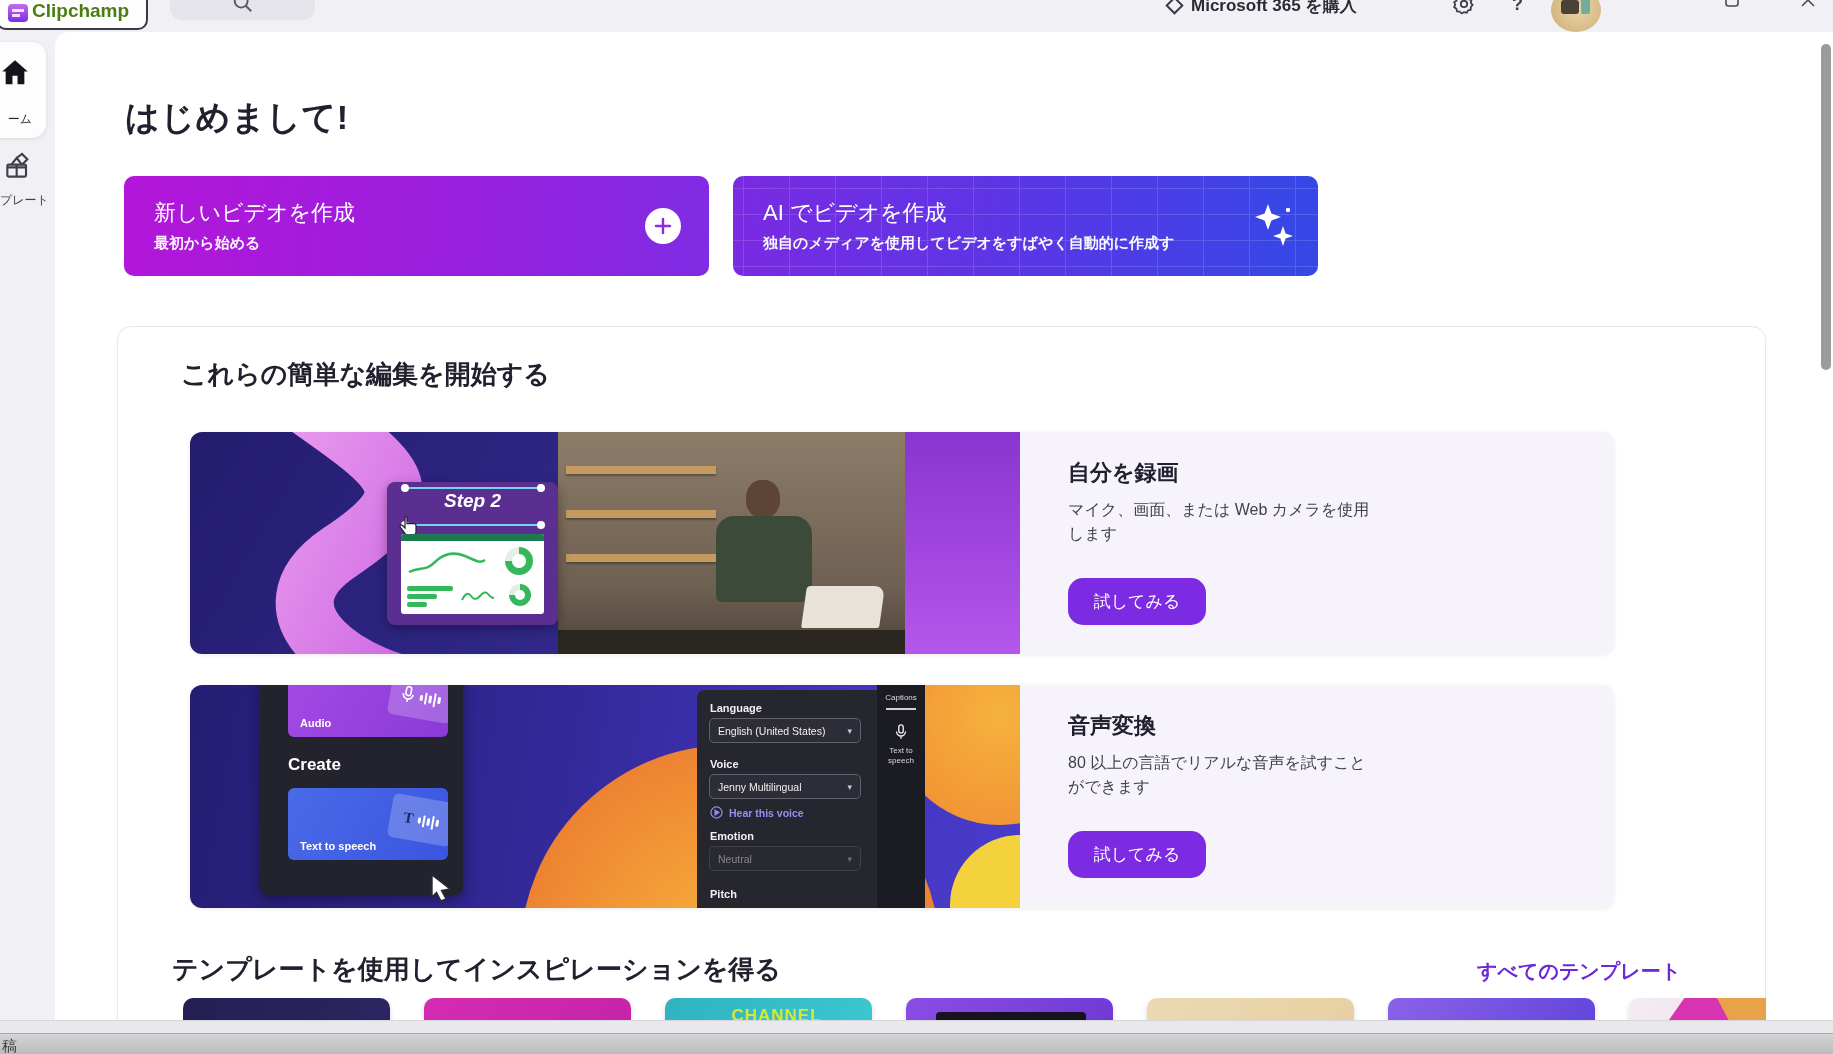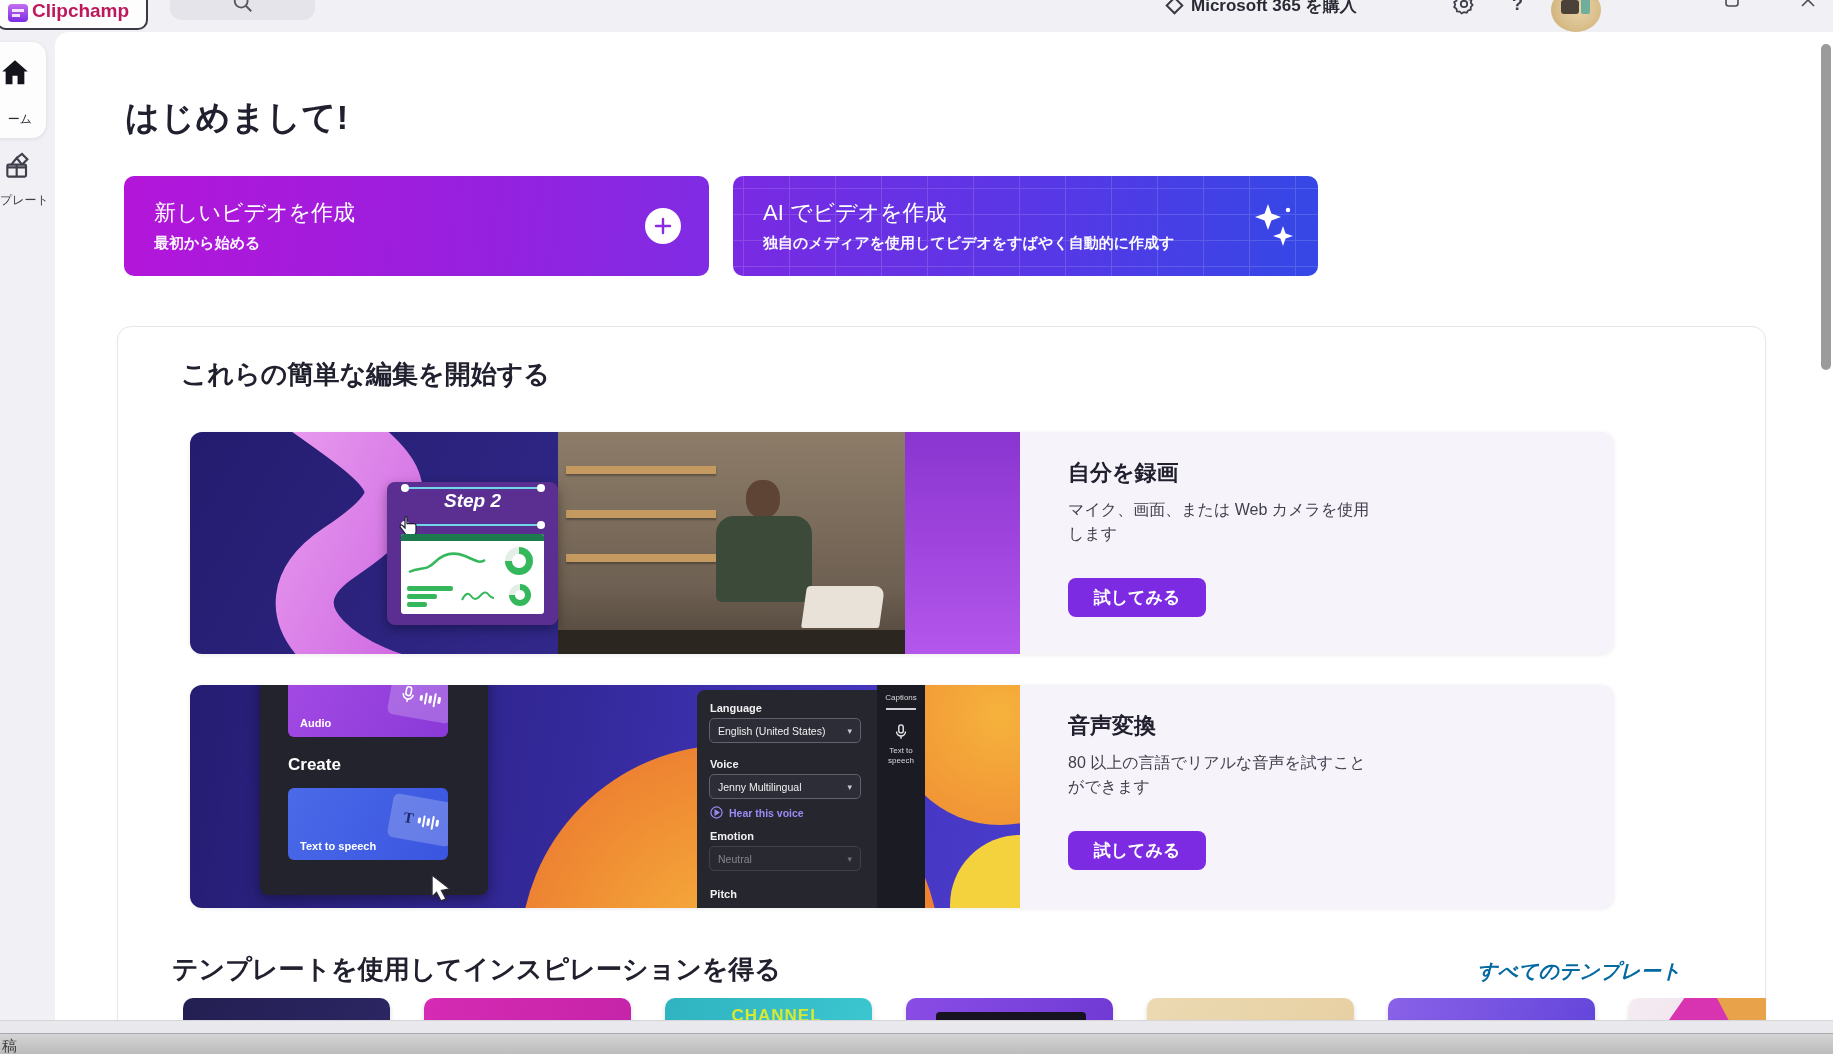--- a/index.html
+++ b/index.html
@@ -7,21 +7,21 @@
     font-family:"Liberation Sans","DejaVu Sans",sans-serif; background:#f1f1f5; }
 
   
   .topbar { position:absolute; left:0; top:0; width:1833px; height:32px; background:#f1f1f5; z-index:40; }
   .app-tab { position:absolute; left:-4px; top:-14px; width:152px; height:44px; background:#fdfdfe;
     border:2px solid #3a3a46; border-radius:10px; display:flex; align-items:flex-end; padding:0 14px 6px 34px; }
   .app-tab .logo { position:absolute; left:10px; bottom:6px; width:20px; height:18px; border-radius:4px;
     background:linear-gradient(180deg,#c46ef0 0%,#7b2be2 100%); }
   .app-tab .logo:before { content:""; position:absolute; left:4px; top:5px; width:12px; height:2.5px; background:#fff; opacity:.85; }
   .app-tab .logo:after { content:""; position:absolute; left:4px; top:10px; width:8px; height:2.5px; background:#fff; opacity:.85; }
-  .app-tab-label { font-size:19px; font-weight:bold; color:#be185d; }
+  .app-tab-label { font-size:19px; font-weight:bold; color:#4d7c0f; }
   .search-pill { position:absolute; left:170px; top:-10px; width:145px; height:30px; background:#e4e4ea; border-radius:12px;
     display:flex; align-items:flex-end; justify-content:center; }
   .buy-btn { position:absolute; left:1168px; top:-6px; display:flex; align-items:center; gap:10px;
     color:#2a2a35; font-size:17px; font-weight:bold; }
   .diamond { width:13px; height:13px; border:2.4px solid #3a3a46; transform:rotate(45deg); }
   .tb-icon { position:absolute; top:-8px; color:#3f3f4c; }
   .help-q { font-size:18px; font-weight:bold; color:#3f3f4c; }
   .avatar { position:absolute; left:1551px; top:-12px; width:50px; height:44px; border-radius:50%;
     background:radial-gradient(circle at 55% 45%, #e8d4a8 0%, #d9bf8c 55%, #caa96f 100%); overflow:hidden; }
   .avatar:before { content:""; position:absolute; left:10px; top:12px; width:18px; height:14px; background:#4a4238; border-radius:3px; }
@@ -59,22 +59,22 @@
   .big-card { position:absolute; left:62px; top:294px; width:1649px; height:900px; background:#fff;
     border:1px solid #e6e6ec; border-radius:14px; box-shadow:0 1px 3px rgba(0,0,0,.04); }
   .sec-heading { position:absolute; left:126px; top:325px; font-size:26px; font-weight:bold; color:#20202e; }
 
   .edit-row { position:absolute; left:135px; width:1424px; height:222px; border-radius:12px; background:#f7f3fb;
     box-shadow:0 1px 4px rgba(0,0,0,.08); overflow:hidden; }
   .row1 { top:400px; } .row2 { top:653px; height:223px; }
   .media { position:absolute; left:0; top:0; width:830px; height:100%; overflow:hidden; }
   .row-title { position:absolute; left:878px; top:26px; font-size:22px; font-weight:bold; color:#20202e; }
   .row-body { position:absolute; left:878px; top:66px; width:310px; font-size:16px; line-height:24px; color:#40404c; }
-  .try-btn { position:absolute; left:878px; top:146px; width:138px; height:39px; background:#7d2be2; color:#fff;
-    border:none; border-radius:8px; font-size:17px; font-weight:bold; cursor:pointer; font-family:inherit; }
+  .try-btn { position:absolute; left:878px; top:146px; width:138px; height:47px; background:#7d2be2; color:#fff;
+    border:none; border-radius:15px; font-size:17px; font-weight:normal; cursor:pointer; font-family:inherit; }
 
   
   .m1 { background:linear-gradient(120deg,#241c6e 0%,#332a8e 60%,#3c2ea2 100%);font-style:italic; }
   .tablet { position:absolute; left:197px; top:50px; width:171px; height:143px; background:#5b2f91; border-radius:8px;
     box-shadow:0 4px 12px rgba(0,0,0,.35); }
   .sel-line { position:absolute; left:18px; width:136px; height:2px; background:#6fd8e8; }
   .handle { position:absolute; width:8px; height:8px; background:#fff; border-radius:50%; }
   .step-label { position:absolute; left:0; top:8px; width:100%; text-align:center; color:#fff; font-size:19px; font-weight:bold; }
   .dash { position:absolute; left:14px; top:52px; width:143px; height:80px; background:#fff; border-radius:3px; overflow:hidden; }
   .dash .hd { position:absolute; left:0; top:0; width:100%; height:7px; background:#1d7a4f; }
@@ -89,21 +89,21 @@
   .person .body { position:absolute; left:18px; top:36px; width:96px; height:86px; background:#3c4a3a; border-radius:18px 18px 6px 6px; }
   .laptop { position:absolute; left:246px; bottom:26px; width:78px; height:42px; background:#e8e2d8; border-radius:4px 10px 2px 2px;
     transform:skewX(-8deg); }
   .deskbar { position:absolute; left:0; bottom:0; width:100%; height:24px; background:#2c2620; }
   .m1-right { position:absolute; left:715px; top:0; width:115px; height:100%;
     background:linear-gradient(180deg,#8a35d0 0%,#a348e0 60%,#b458ec 100%); }
 
   
   .m2 { background:linear-gradient(100deg,#251d72 0%,#34299a 45%,#4334bc 75%,#4a3ccc 100%); }
   .blob { position:absolute; border-radius:50%; }
-  .panel-left { position:absolute; left:70px; top:-12px; width:228px; height:222px; background:#23232d; border-radius:8px;
+  .panel-left { position:absolute; left:70px; top:-12px; width:203px; height:222px; background:#23232d; border-radius:8px;
     box-shadow:0 4px 14px rgba(0,0,0,.4); }
   .tile { position:absolute; left:28px; width:160px; height:72px; border-radius:6px; color:#fff; overflow:hidden; }
   .tile .t-lbl { position:absolute; left:12px; bottom:8px; font-size:11px; font-weight:bold; }
   .tile-audio { top:-8px; background:linear-gradient(120deg,#a44ae4 0%,#8a3ad8 100%); }
   .tile-tts { top:115px; background:linear-gradient(120deg,#4a6ae8 0%,#3a55e0 100%); }
   .tile .chip { position:absolute; right:-6px; top:10px; width:64px; height:44px; background:rgba(255,255,255,.22);
     border-radius:6px; transform:rotate(10deg); display:flex; align-items:center; justify-content:center; gap:5px; }
   .wave i { display:inline-block; width:2.5px; background:#fff; margin-right:2px; border-radius:2px; vertical-align:middle; }
   .create-lbl { position:absolute; left:28px; top:82px; color:#fff; font-size:17px; font-weight:bold; }
   .voice-panel { position:absolute; left:507px; top:5px; width:180px; height:218px; background:#26262e;
@@ -115,21 +115,21 @@
   .hear { position:absolute; left:13px; top:116px; color:#9a8cf5; font-size:10.5px; font-weight:bold;
     display:flex; align-items:center; gap:6px; }
   .rail { position:absolute; left:687px; top:0; width:48px; height:100%; background:#1b1b23; color:#d8d8dc;
     text-align:center; font-size:8px; }
   .rail .cap { margin-top:8px; }
   .rail .cap-bar { width:30px; height:2px; background:#cfcfd4; margin:6px auto 0; }
   .cursor-arrow { position:absolute; left:238px; top:188px; }
 
   
   .tpl-heading { position:absolute; left:117px; top:920px; font-size:26px; font-weight:bold; color:#20202e; }
-  .tpl-link { position:absolute; left:1422px; top:926px; font-size:20px; font-weight:bold; color:#0369a1; cursor:pointer;font-style:italic; }
+  .tpl-link { position:absolute; left:1422px; top:926px; font-size:20px; font-weight:bold; color:#6d28d9; cursor:pointer; }
   .thumb-row { position:absolute; left:128px; top:966px; width:1583px; height:120px; overflow:hidden;
     display:flex; gap:34px; }
   .thumb { flex:0 0 207px; height:116px; border-radius:10px; position:relative; overflow:hidden; cursor:pointer;
     box-shadow:0 2px 5px rgba(0,0,0,.15); }
   .thumb .t-txt { position:absolute; left:8px; top:8px; width:100%; text-align:center; font-size:17px; font-weight:800;
     letter-spacing:1px; }
   .thumb4-screen { position:absolute; left:30px; top:14px; width:150px; height:100px; background:#17121f; border-radius:4px; }
   .thumb7-ribbon { position:absolute; left:20px; top:-20px; width:60px; height:160px; background:#d833b0;
     transform:rotate(35deg); border-radius:14px; }
   .thumb7-ribbon2 { position:absolute; left:120px; top:-30px; width:44px; height:170px; background:#e8a34a;

